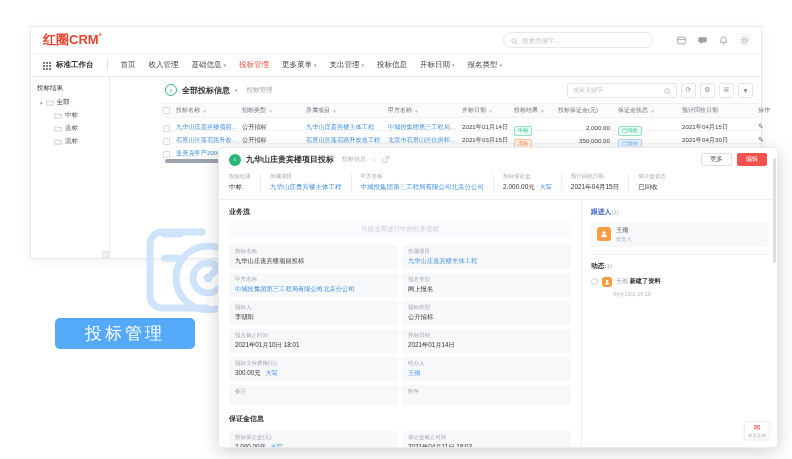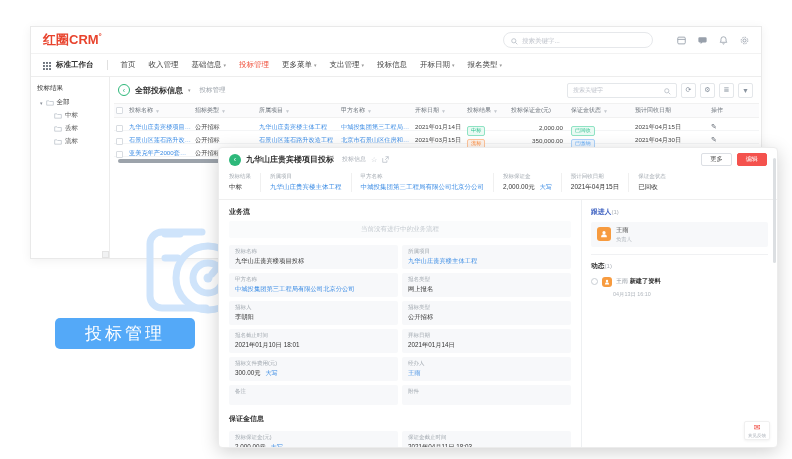--- a/index.html
+++ b/index.html
@@ -21,21 +21,21 @@
   .tb-icons svg { display:block; }
 
   .menubar { height:23px; display:flex; align-items:center; padding:0 12px; border-bottom:1px solid #ededed; gap:13px; }
   .menu-left { display:flex; align-items:center; gap:5px; }
   .workspace { font-size:7.5px; font-weight:bold; color:#333; }
   .menu-divider { width:1px; height:10px; background:#e0e0e0; }
   .menu-item { font-size:7.5px; color:#444; cursor:pointer; display:flex; align-items:center; gap:2px; white-space:nowrap; }
   .menu-item.active { color:#f0533f; }
   .caret { font-size:5px; color:#999; }
 
-  .content { flex:1; display:flex; min-height:0; }
+  .content { flex:1; display:flex; min-height:0;gap:47px; }
   .side { width:79px; border-right:1px solid #ececec; padding:7px 6px; position:relative; }
   .side-title { font-size:6.5px; color:#333; margin-bottom:5px; }
   .tree-root { display:flex; align-items:center; gap:3px; font-size:6.5px; color:#333; margin-left:3px; margin-bottom:4px; cursor:pointer; }
   .tree-arrow { font-size:5px; color:#8a9099; }
   .tree-item { display:flex; align-items:center; gap:3px; font-size:6.5px; color:#555; margin:0 0 4px 17px; cursor:pointer; }
   .folder-icon svg { display:block; }
   .side-handle { position:absolute; right:0; bottom:0; width:7px; height:7px; background:#f1f2f3; border:1px solid #e3e3e3; }
 
   .main { flex:1; display:flex; flex-direction:column; min-width:0; }
   .list-toolbar { height:26px; display:flex; align-items:center; padding:0 8px; gap:5px; }

